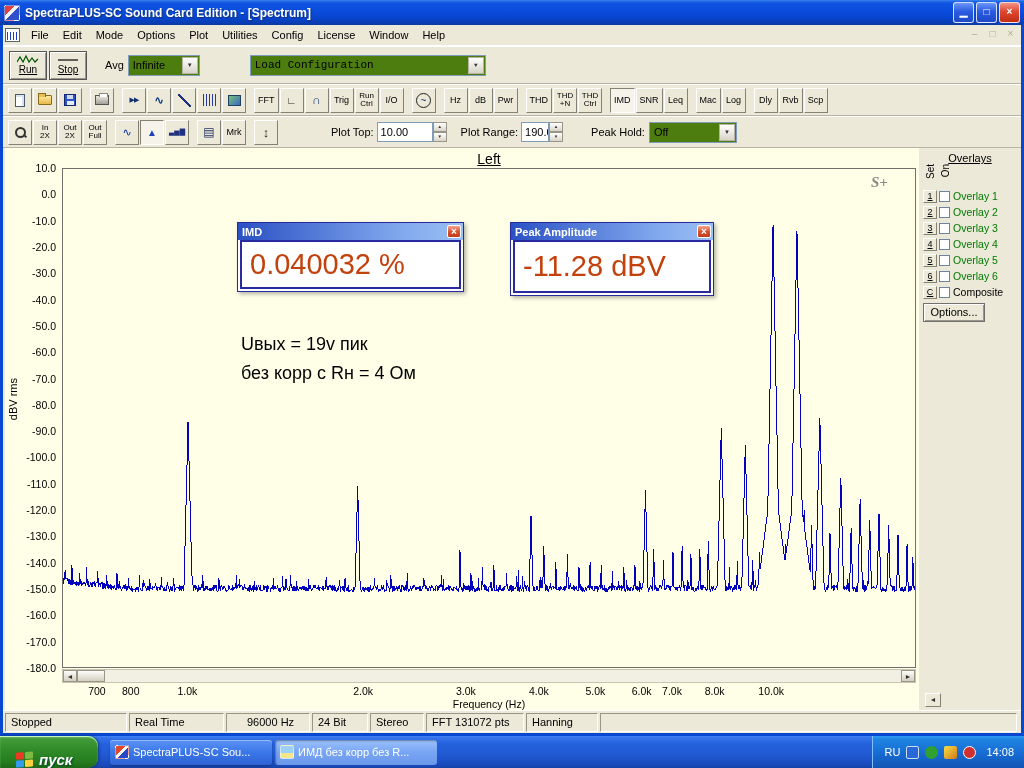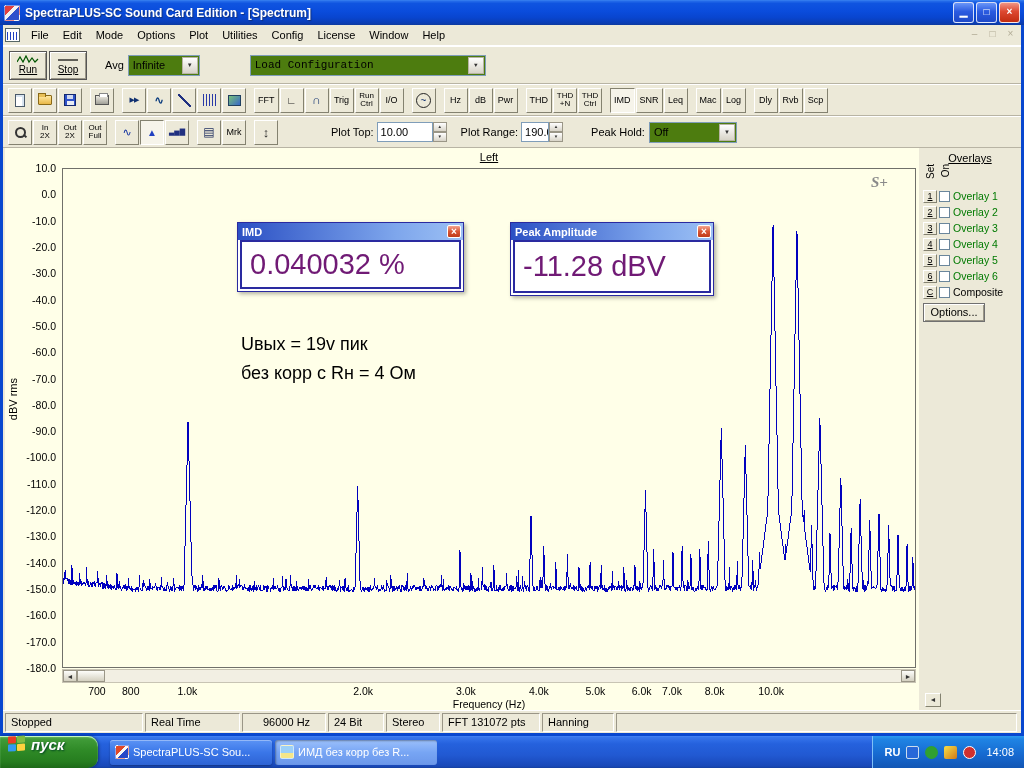--- a/index.html
+++ b/index.html
@@ -78,21 +78,21 @@
 [data-name="magnifier-icon"]::after{content:"";position:absolute;left:9px;top:9px;width:4px;height:2px;background:#333;transform:rotate(45deg);}
 [data-name="line-plot-icon"]{font-size:11px;color:#1030a0;}
 [data-name="filled-plot-icon"]{font-size:10px;color:#2040c0;}
 [data-name="bar-plot-icon"]{font-size:7px;color:#203080;}
 [data-name="table-icon"]{font-size:12px;color:#203060;}
 [data-name="range-arrows-icon"]{font-size:13px;font-weight:bold;}
 
 
 .workspace{position:absolute;left:0;top:123px;width:1018px;height:562px;background:#ECE9D8;}
 .plotclient{position:absolute;left:2px;top:0;width:914px;height:562px;background:#FFFFE8;}
-.chan-label{position:absolute;left:57px;top:3px;width:854px;text-align:center;font-size:11px;text-decoration:underline;}
+.chan-label{position:absolute;left:57px;top:3px;width:854px;text-align:center;font-size:14px;text-decoration:underline;}
 #yaxis{position:absolute;left:0;top:0;width:54px;height:562px;}
 .ylab{position:absolute;left:0;width:54px;text-align:right;padding-right:3px;font-size:10.5px;}
 .ax-ylabel{position:absolute;left:2px;top:230px;font-size:11px;writing-mode:vertical-rl;transform:rotate(180deg);}
 #spectrum-svg{position:absolute;left:57px;top:20px;width:854px;height:500px;background:#FFFFE8;border:1px solid #70706a;}
 .logo{position:absolute;left:866px;top:26px;font-family:"Liberation Serif",serif;font-style:italic;font-weight:bold;font-size:15px;color:#8a8a8a;}
 .hscroll{position:absolute;left:57px;top:521px;width:854px;height:14px;background:#f2efe3;border:1px solid #c8c4b4;display:flex;}
 .sbtn{width:14px;height:100%;background:linear-gradient(180deg,#fdfdfa,#d4d0c0);border:1px solid #9a9687;font-size:7px;
  display:flex;align-items:center;justify-content:center;color:#333;flex:none;}
 .sthumb{width:28px;height:100%;background:linear-gradient(180deg,#fdfdfa,#d4d0c0);border:1px solid #9a9687;flex:none;}
 .sspace{flex:1;}
@@ -103,21 +103,21 @@
 
 
 .fwin{position:absolute;border:1px solid #2a2aa0;background:#fff;box-shadow:2px 2px 4px rgba(0,0,0,.3);}
 .fwin-imd{left:232px;top:74px;width:227px;height:70px;}
 .fwin-peak{left:505px;top:74px;width:204px;height:74px;}
 .fwin-title{height:17px;background:linear-gradient(90deg,#2b50c4,#7ea6ec 70%,#9cc0f4);display:flex;align-items:center;
  color:#fff;font-size:11px;font-weight:bold;padding:0 2px 0 4px;}
 .fwin-close{margin-left:auto;width:14px;height:13px;background:linear-gradient(180deg,#f4a490,#d85534 50%,#c03a18);
  border:1px solid #fff;border-radius:2px;color:#fff;font-size:10px;line-height:11px;text-align:center;}
 .fwin-body{position:absolute;left:2px;right:2px;top:17px;bottom:2px;border:2px solid #2a2aa0;display:flex;align-items:center;
- padding-left:8px;font-size:29px;color:#701a75;background:#fff;white-space:nowrap;}
+ padding-left:8px;font-size:29px;color:#c2410c;background:#fff;white-space:nowrap;}
 
 
 .overlays-panel{position:absolute;left:916px;top:0;width:102px;height:562px;background:#ECE9D8;}
 .ovl-title{position:absolute;top:4px;left:0;width:100%;text-align:center;text-decoration:underline;font-size:11px;}
 .ovl-set{position:absolute;left:6px;top:16px;font-size:10px;writing-mode:vertical-rl;transform:rotate(180deg);}
 .ovl-on{position:absolute;left:21px;top:16px;font-size:10px;writing-mode:vertical-rl;transform:rotate(180deg);}
 #overlay-rows{position:absolute;left:4px;top:40px;}
 .ovl-row{display:flex;align-items:center;height:16px;}
 .ovl-btn{width:14px;height:13px;border:1px solid;border-color:#fff #848270 #848270 #fff;background:#ECE9D8;font-size:9px;
  line-height:11px;text-align:center;text-decoration:underline;margin-right:2px;flex:none;}
@@ -131,38 +131,38 @@
 
 .statusbar{position:absolute;left:0;top:685px;width:1018px;height:23px;background:#ECE9D8;display:flex;align-items:center;
  padding:2px;border-top:1px solid #fff;}
 .sseg{height:19px;border:1px solid;border-color:#9a9687 #fff #fff #9a9687;font-size:11px;padding:2px 0 0 5px;margin-right:2px;
  white-space:nowrap;overflow:hidden;flex:none;}
 .sseg.fill{flex:1;}
 
 
 .taskbar{position:absolute;left:0;top:736px;width:1024px;height:32px;display:flex;align-items:center;
  background:linear-gradient(180deg,#4584f4 0%,#3675ec 4%,#2561dd 25%,#2159d2 60%,#1948b8 94%,#15409f 100%);}
-.start{width:98px;height:32px;display:flex;align-items:flex-start;padding-left:8px;gap:5px;border-radius:0 10px 10px 0;flex:none;
+.start{width:98px;height:32px;display:flex;align-items:flex-end;padding-left:16px;gap:5px;border-radius:0 10px 10px 0;flex:none;
  background:linear-gradient(180deg,#5eac52 0%,#3f9a37 12%,#2f8a27 45%,#267d1f 80%,#1d6a18 100%);
  box-shadow:1px 0 3px rgba(0,0,0,.4),inset 0 1px 1px #cfc;}
 .start-label{color:#fff;font-size:15px;font-weight:bold;font-style:italic;text-shadow:1px 1px 2px #042;}
 .flag{width:18px;height:16px;display:grid;grid-template-columns:8px 8px;grid-template-rows:7px 7px;gap:1px;transform:skewY(-4deg);}
 .flag span{border-radius:1px;}
 .f1{background:#ea3b24;}.f2{background:#7ebb42;}.f3{background:#339af0;}.f4{background:#ffd23e;}
 #task-buttons{display:flex;gap:3px;margin-left:12px;}
 .task{width:162px;height:25px;border-radius:3px;display:flex;align-items:center;gap:4px;padding:0 5px;color:#fff;font-size:11px;
  background:linear-gradient(180deg,#5b93f5,#3a76e8 50%,#2e63d4);box-shadow:inset 0 1px 0 rgba(255,255,255,.35),0 1px 2px rgba(0,0,0,.3);}
 .task.active{background:linear-gradient(180deg,#9cc0fb,#77a5f4 50%,#6b97ea);box-shadow:inset 1px 1px 2px rgba(0,0,0,.35);}
 .task-lab{white-space:nowrap;overflow:hidden;}
 .task-ic{width:14px;height:14px;flex:none;border-radius:2px;border:1px solid rgba(255,255,255,.5);}
 .task-ic.spectraplus-icon{background:linear-gradient(135deg,#e04828 0 40%,#f8f8f8 40% 55%,#2848c8 55%);}
 .task-ic.image-window-icon{background:linear-gradient(180deg,#9cd0f8 55%,#f5e689 55%);}
 .tray{margin-left:auto;height:32px;display:flex;align-items:center;gap:6px;padding:0 10px 0 12px;
  background:linear-gradient(180deg,#2b9bf0 0%,#1f84e4 10%,#1668cf 60%,#1256b4 100%);border-left:1px solid #7fc0f8;}
-.tray-lang{color:#fff;font-size:11px;font-weight:bold;}
+.tray-lang{color:#fff;font-size:11px;font-weight:normal;}
 .tray-ic{width:13px;height:13px;border-radius:2px;}
 .ti1{background:#2868d8;border:1px solid #cde;}
 .ti2{background:#30a030;border-radius:50%;}
 .ti3{background:linear-gradient(135deg,#f8e048,#d07818);}
 .ti4{background:#d03030;border-radius:50%;border:1px solid #fff;}
 .tray-time{color:#fff;font-size:11px;margin-left:4px;}
 </style>
 </head>
 <body>
 
@@ -471,21 +471,21 @@
               <span class="ovl-cb" data-name="overlay-checkbox-C"></span>
               <span class="ovl-lab" data-name="overlay-label" style="color: rgb(0, 0, 0);">Composite</span>
             </div>
           </div>
         <div class="ovl-options" data-name="overlays-options-button">Options...</div>
         <div class="ovl-scroll" data-name="overlays-scroll-icon">◄</div>
       </div>
     </div>
 
     <div class="statusbar" id="statusbar" data-name="statusbar">
-        <div class="sseg" data-name="status-segment" style="width: 138px;">Stopped</div>
+        <div class="sseg" data-name="status-segment" style="width: 122px;">Stopped</div>
         <div class="sseg" data-name="status-segment" style="width: 95px;">Real Time</div>
         <div class="sseg" data-name="status-segment" style="width: 84px; padding-left: 20px;">96000 Hz</div>
         <div class="sseg" data-name="status-segment" style="width: 56px;">24 Bit</div>
         <div class="sseg" data-name="status-segment" style="width: 54px;">Stereo</div>
         <div class="sseg" data-name="status-segment" style="width: 98px;">FFT 131072 pts</div>
         <div class="sseg" data-name="status-segment" style="width: 72px;">Hanning</div>
         <div class="sseg fill" data-name="status-segment-empty"></div>
       </div>
   </div>
 

